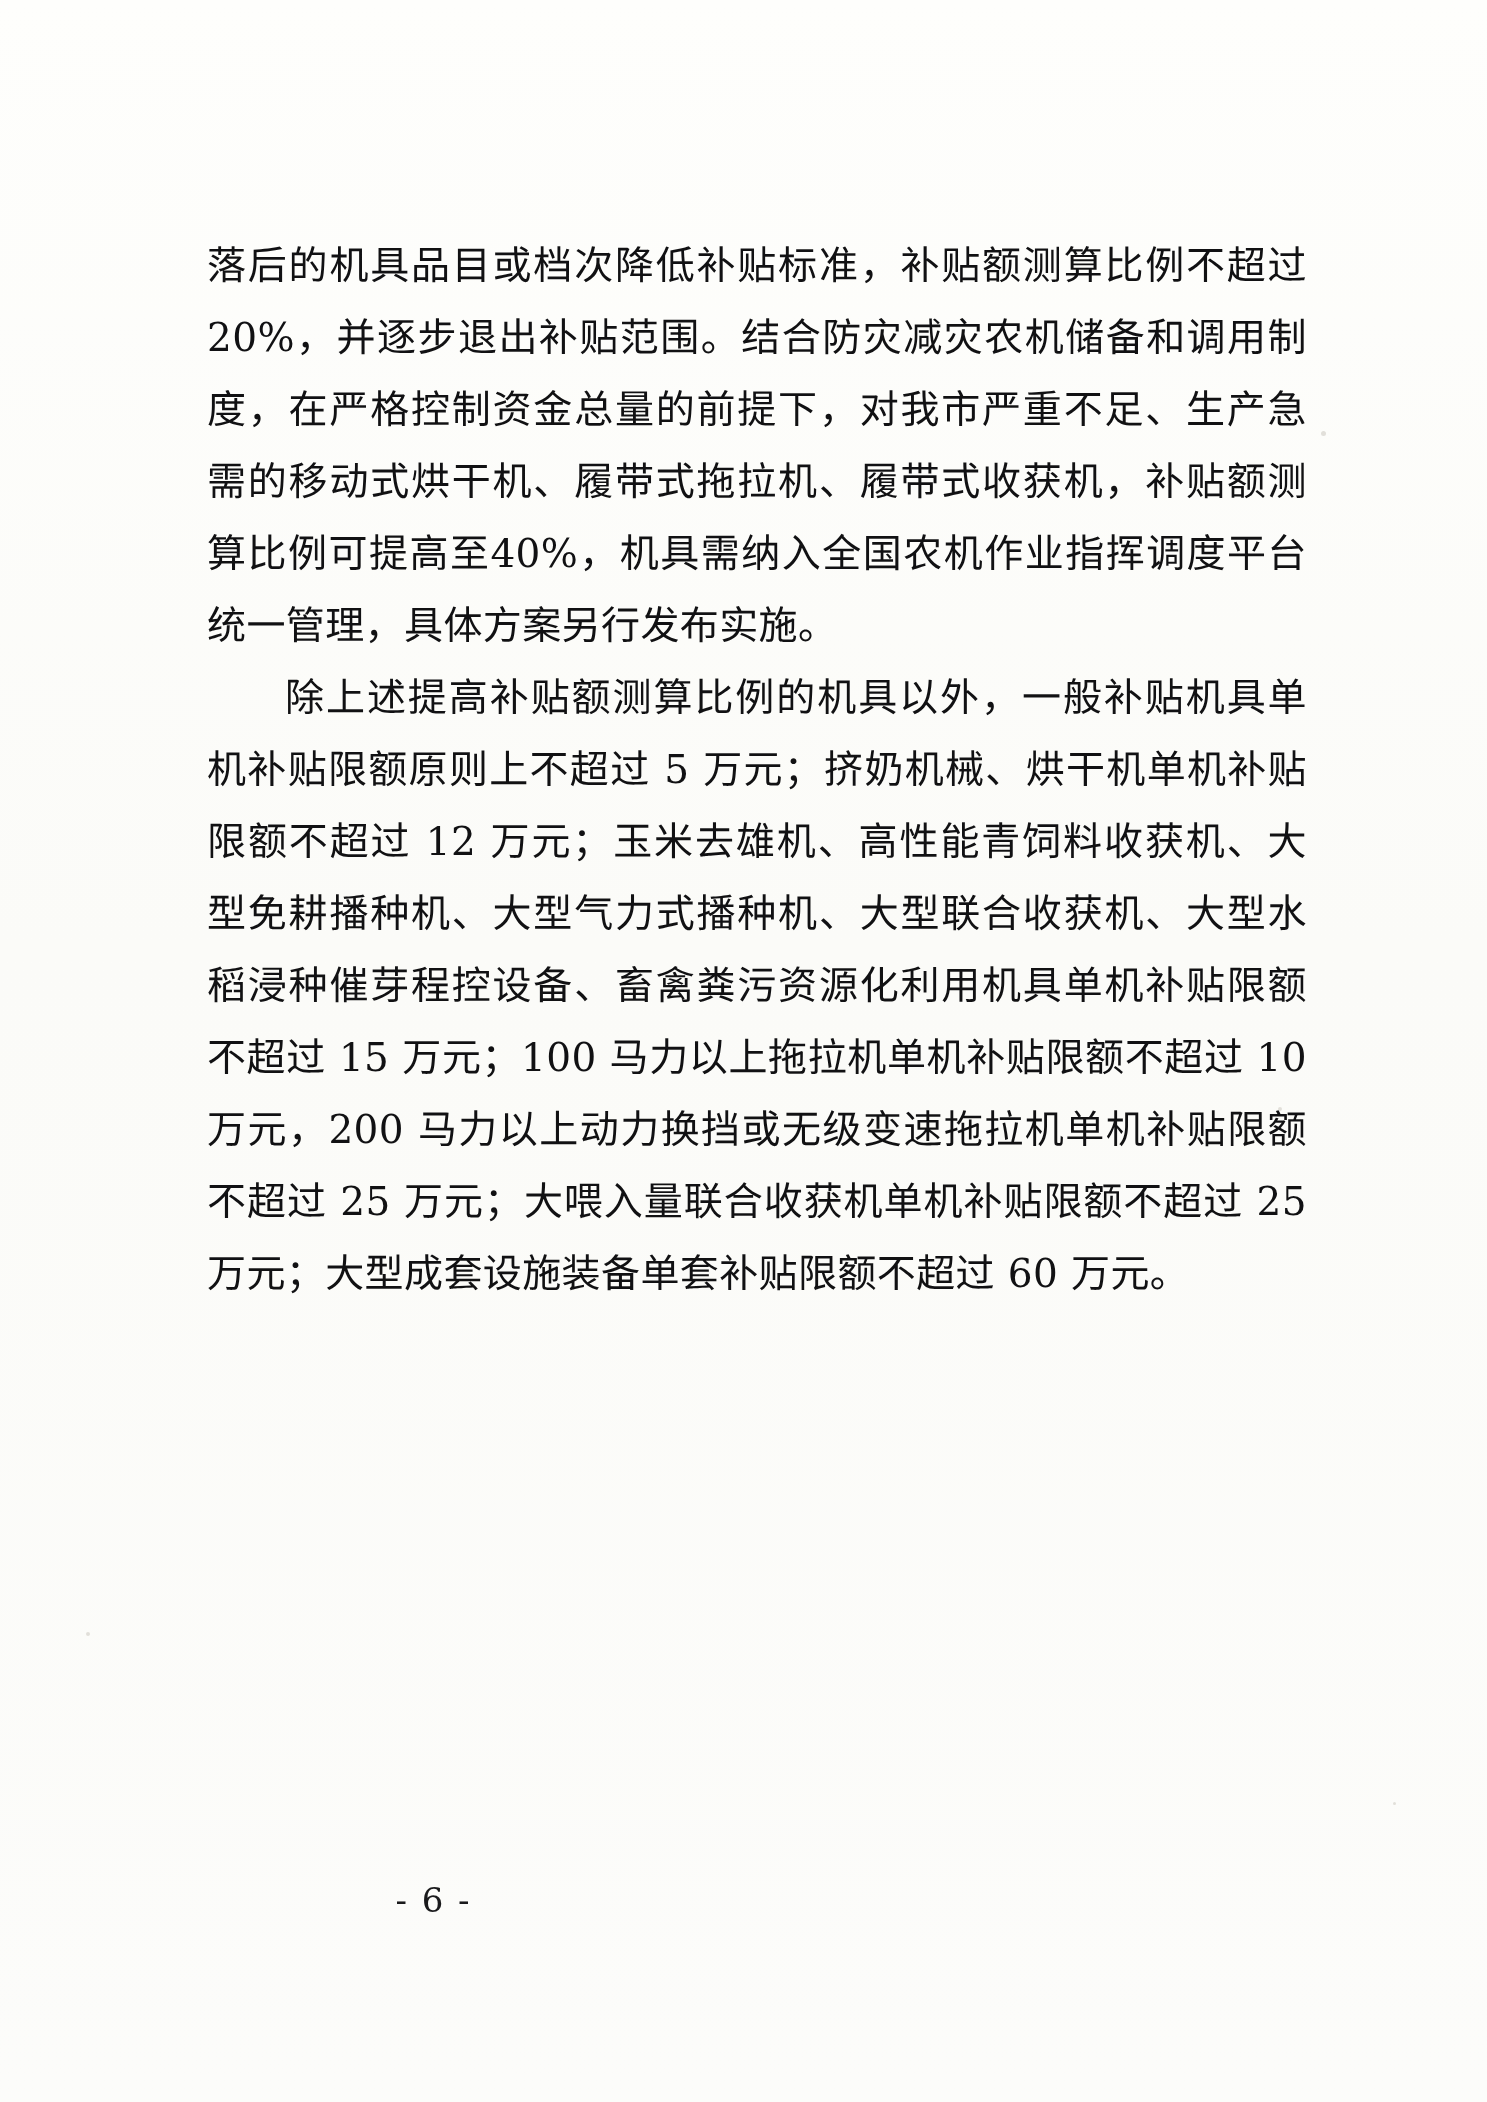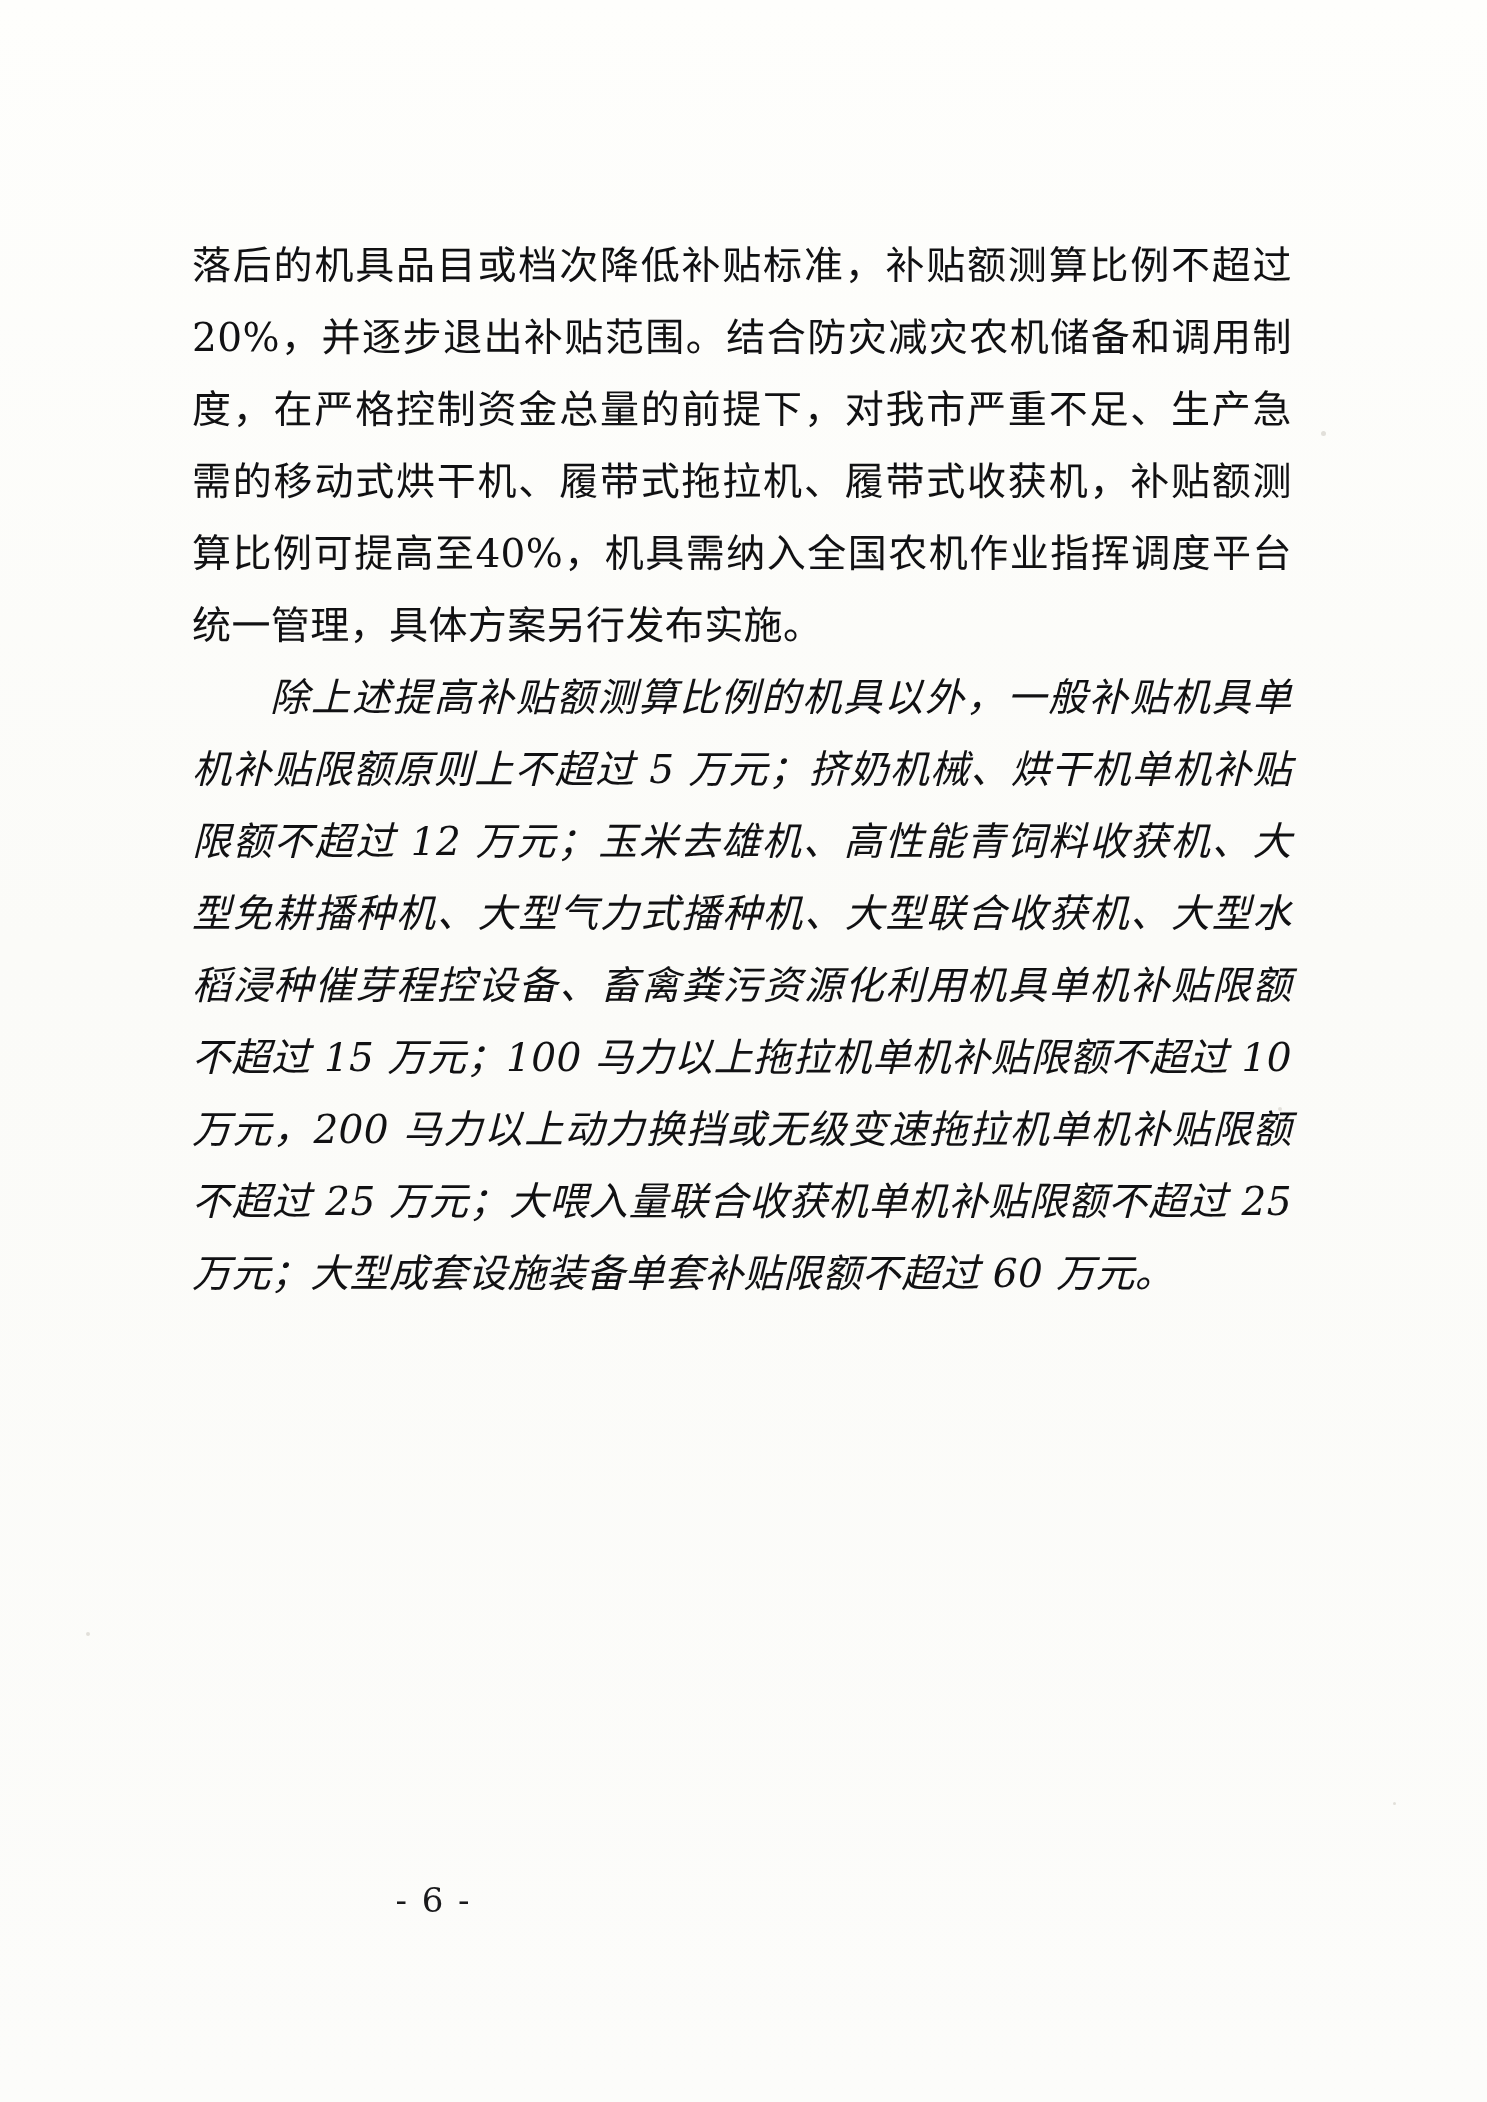--- a/index.html
+++ b/index.html
@@ -21,41 +21,40 @@
   
   .page::before {
     content: "";
     position: absolute;
     inset: 0;
     background: linear-gradient(180deg, #fefefc 0%, #fbfbf8 45%, #fcfcfa 100%);
     pointer-events: none;
   }
   .content {
     position: absolute;
-    left: 192px;
+    left: 207px;
     top: 230px;
     width: 1100px;
   }
   .para {
     font-size: 39px;
     line-height: 72px;
     letter-spacing: 0.4px;
     color: #111113;
     text-align: justify;
     text-justify: inter-ideograph;
     margin: 0 0 0 0;
     font-family: "DejaVu Serif", "Liberation Serif", serif;
     font-weight: 500;
   }
   .para + .para {
     margin-top: 0;
   }
   .indent {
     text-indent: 78px;
-    font-style: italic;
   }
   .page-number {
     position: absolute;
     left: 0;
     right: 0;
     top: 1880px;
     text-align: center;
     font-size: 34px;
     color: #1a1a1c;
     letter-spacing: 2px;

